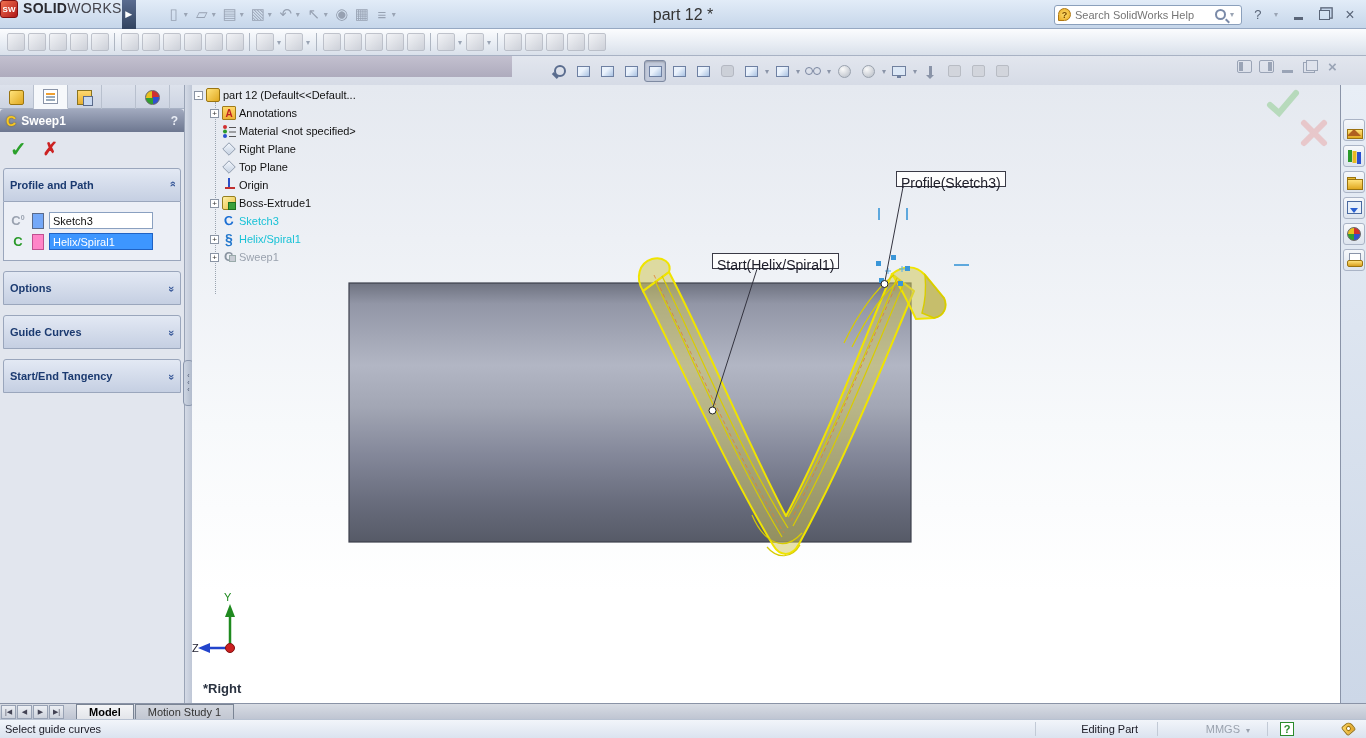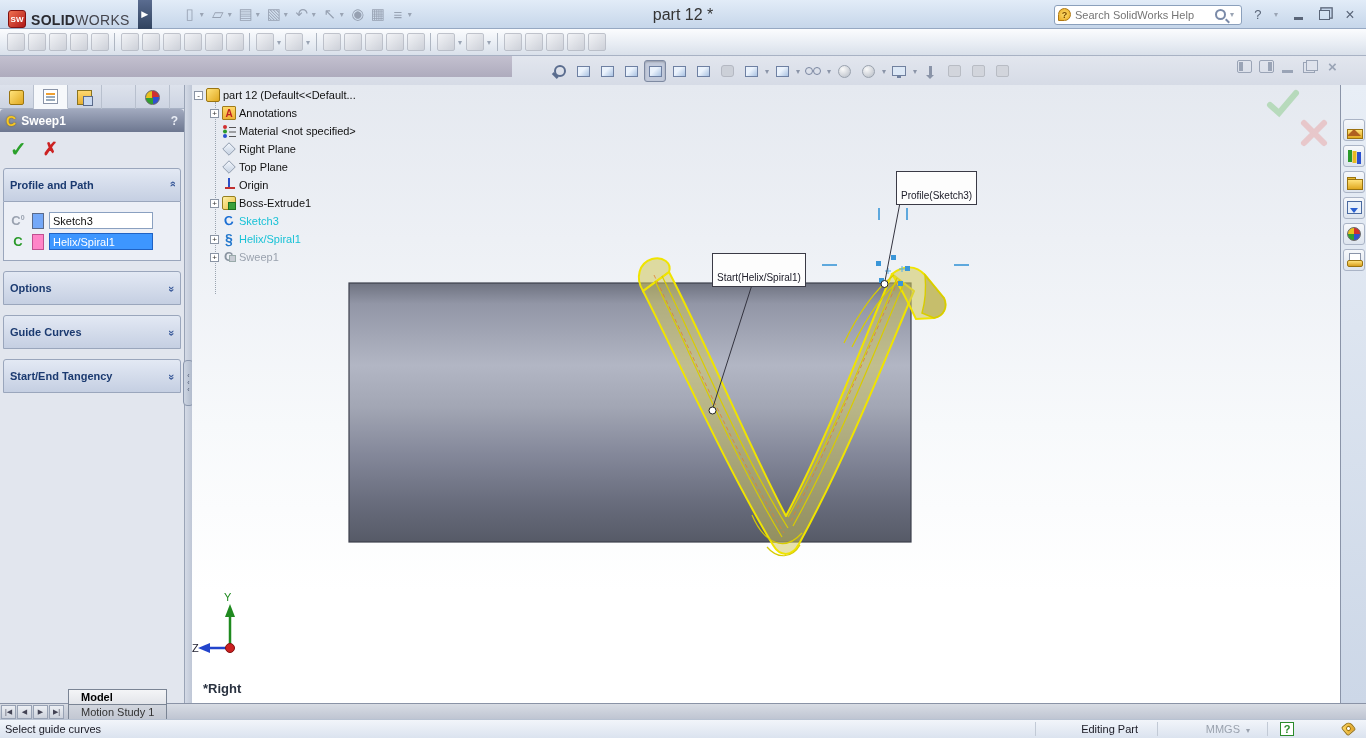--- a/index.html
+++ b/index.html
@@ -4,21 +4,21 @@
 <style>
   * { margin:0; padding:0; box-sizing:border-box; }
   html,body { width:1366px; height:738px; overflow:hidden;
     font-family:"Liberation Sans", sans-serif; font-size:11px; color:#222;
     background:#e8ecf2; position:relative; }
 
   
   #titlebar { position:absolute; left:0; top:0; width:1366px; height:29px;
     background:linear-gradient(#e2ecf8,#c6d6ea); border-bottom:1px solid #96a8c2;
     display:flex; align-items:center; }
-  .sw-logo { display:flex; align-items:flex-end; gap:5px; padding:0 8px; height:100%; }
+  .sw-logo { display:flex; align-items:flex-start; gap:5px; padding:0 0; height:100%; }
   .sw-cube { width:18px; height:18px; border-radius:3px;
     background:linear-gradient(135deg,#f07050,#b01818); border:1px solid #801010;
     color:#fff; font-weight:bold; font-size:8px; display:flex; align-items:center; justify-content:center; }
   .sw-name { font-size:14px; color:#2a2a30; letter-spacing:.3px; }
   .sw-name b { font-weight:bold; } .sw-name span { font-weight:normal; color:#44444c; }
   .sw-flyout { width:14px; height:29px; background:linear-gradient(#5a6c90,#31435f);
     color:#fff; font-size:9px; display:flex; align-items:center; justify-content:center; margin-right:28px; }
   .tb-ic { width:20px; height:20px; display:inline-flex; align-items:center; justify-content:center;
     color:#8d97a8; font-size:15px; opacity:.85; }
   .tb-dd { color:#9aa4b4; font-size:8px; margin:0 4px 0 0; }
@@ -146,21 +146,21 @@
   #split-handle { position:absolute; left:183px; top:275px; width:11px; height:46px;
     background:linear-gradient(90deg,#cdd5e2,#aeb8ca); border:1px solid #8a96ac; border-radius:4px;
     display:flex; flex-direction:column; align-items:center; justify-content:center; gap:1px;
     font-size:7px; color:#4a5670; line-height:6px; }
 
   
   #viewport { position:absolute; left:192px; top:0; width:1148px; height:618px; overflow:hidden;
     background:linear-gradient(180deg,#e5e9f0 0%,#edf0f5 25%,#f7f9fb 55%,#ffffff 82%); }
   #vp-svg { position:absolute; left:0; top:0; }
   .callout { position:absolute; background:#fdfdfd; border:1px solid #3a3a46; color:#20202c;
-    font-size:10px; padding:16px 4px; height:16px; line-height:15px; white-space:nowrap; }
+    font-size:14px; padding:4px 4px; height:16px; line-height:15px; white-space:nowrap; }
   #view-label { position:absolute; left:11px; top:596px; font-size:13px; font-weight:bold; color:#2a3240; }
 
   
   #ftree { position:absolute; left:2px; top:1px; width:300px; }
   .trow { height:18px; display:flex; align-items:center; gap:3px; position:relative; }
   .trow .exp { width:9px; height:9px; border:1px solid #8a94a4; background:#fff; flex:none;
     font-size:8px; line-height:7px; text-align:center; color:#333; }
   .trow .noexp { width:9px; flex:none; }
   .trow.child { padding-left:16px; }
   .tlabel { white-space:nowrap; color:#111; }
@@ -219,21 +219,21 @@
   .tpi-props::before { content:""; position:absolute; left:2px; top:0; width:10px; height:12px;
     background:#fff; border:1px solid #8a94a8; }
   .tpi-props::after { content:""; position:absolute; left:0; bottom:0; width:14px; height:5px;
     background:linear-gradient(#ffe27a,#d8a020); border:1px solid #9a7410; border-radius:2px; }
 
   
   #bottombar { position:absolute; left:0; top:703px; width:1366px; height:16px;
     background:linear-gradient(#d8dce4,#bfc5d2); border-top:1px solid #8a93a6; display:flex; align-items:flex-end; }
   .navbtn { width:15px; height:14px; margin:0 0 0 1px; background:linear-gradient(#eceff4,#cdd2dc);
     border:1px solid #98a2b4; font-size:7px; color:#445; display:flex; align-items:center; justify-content:center; }
-  #bottom-tabs { display:flex; margin-left:4px;flex-direction:column; }
+  #bottom-tabs { display:flex; margin-left:12px; }
   .btab { height:15px; padding:0 12px; display:flex; align-items:center; font-size:11px; color:#333;
     background:linear-gradient(#d2d6de,#c2c7d2); border:1px solid #7a8494; border-bottom:none; margin-right:1px; }
   .btab.active { background:linear-gradient(#f4f5f7,#e3e5ea); font-weight:bold; color:#000; }
 
   
   #statusbar { position:absolute; left:0; top:719px; width:1366px; height:19px;
     background:linear-gradient(#f2f5fa,#dbe3ef); border-top:1px solid #b8c2d2; }
   #status-msg { position:absolute; left:5px; top:3px; color:#1a1a24; }
   #status-mode { position:absolute; right:228px; top:3px; color:#1a1a24; }
   #status-units { position:absolute; right:116px; top:3px; color:#9aa2ae; }

